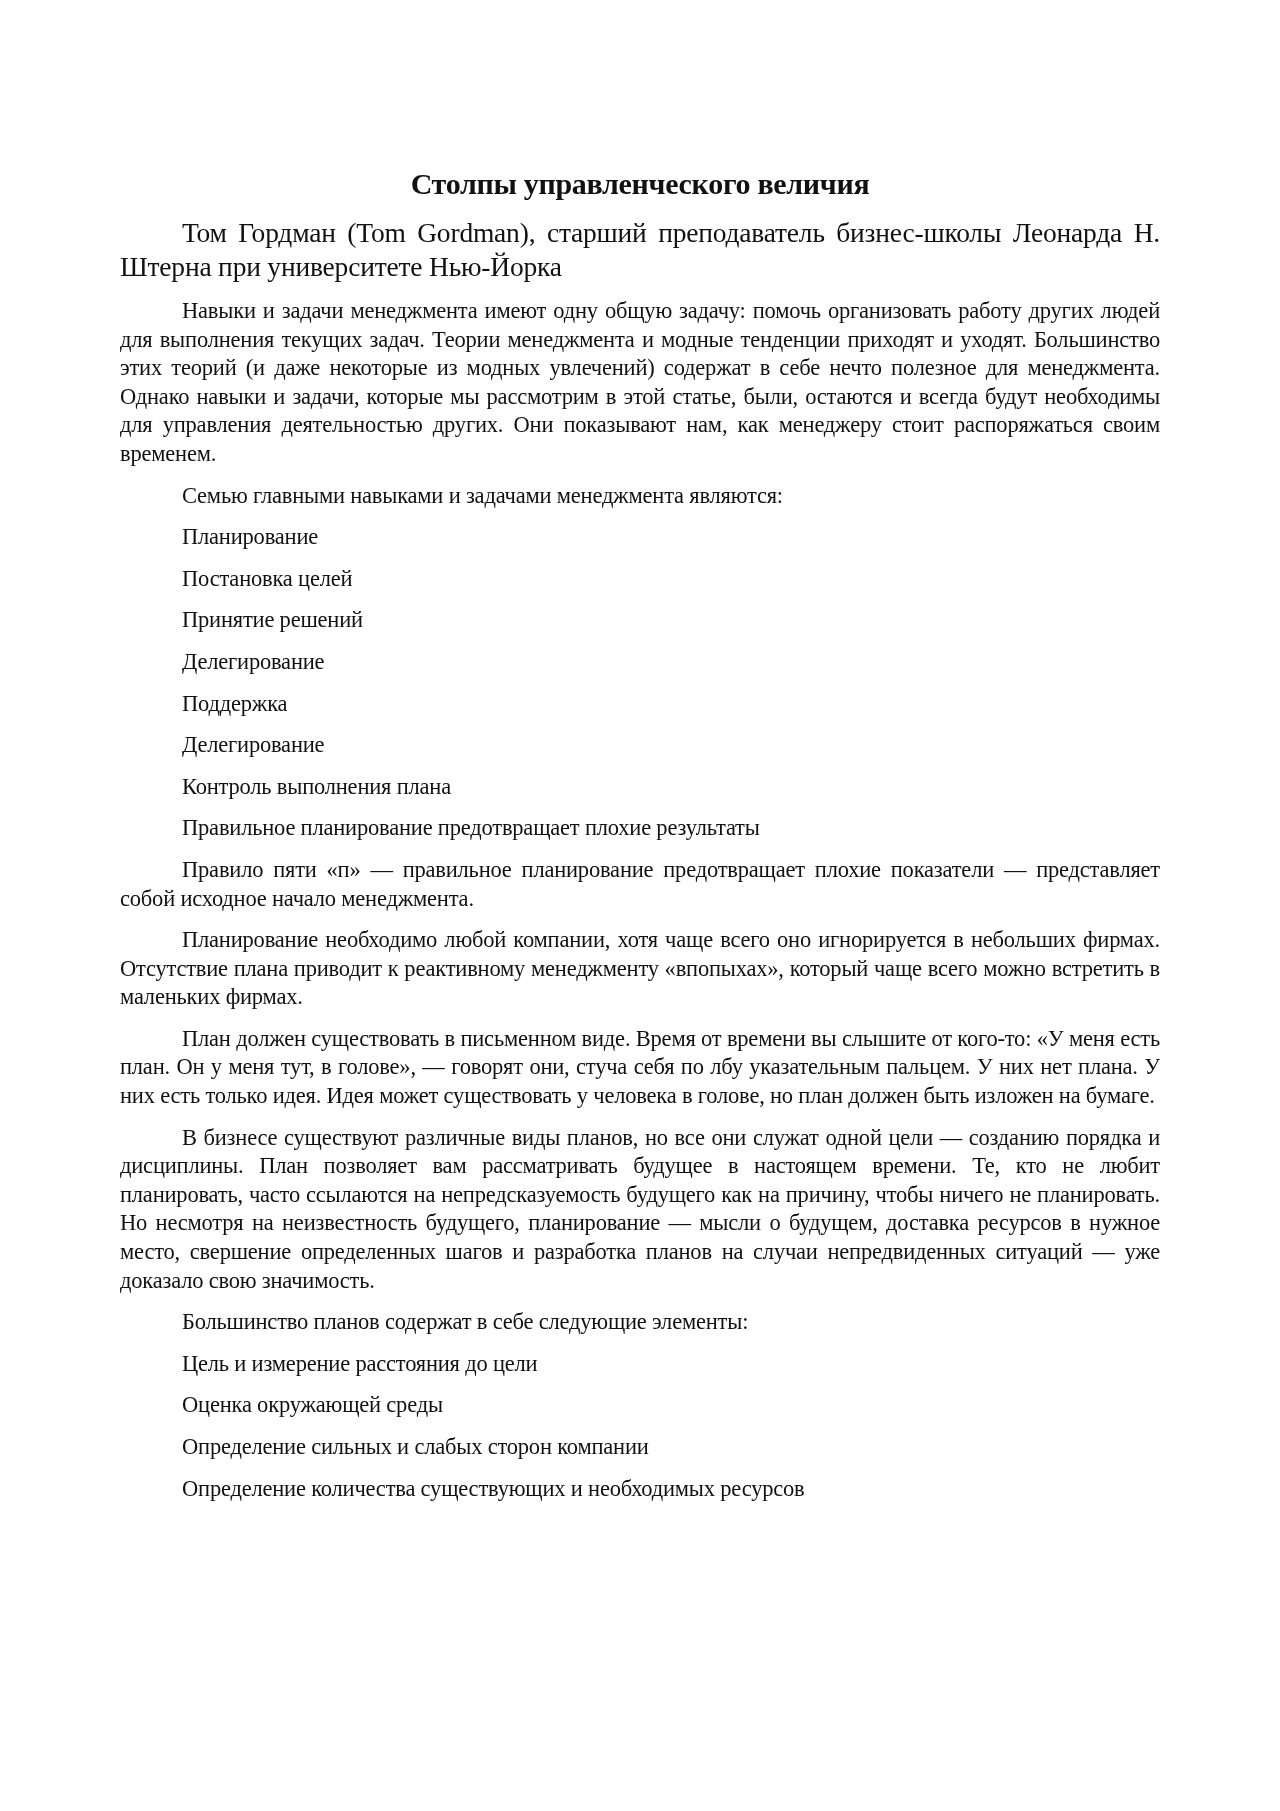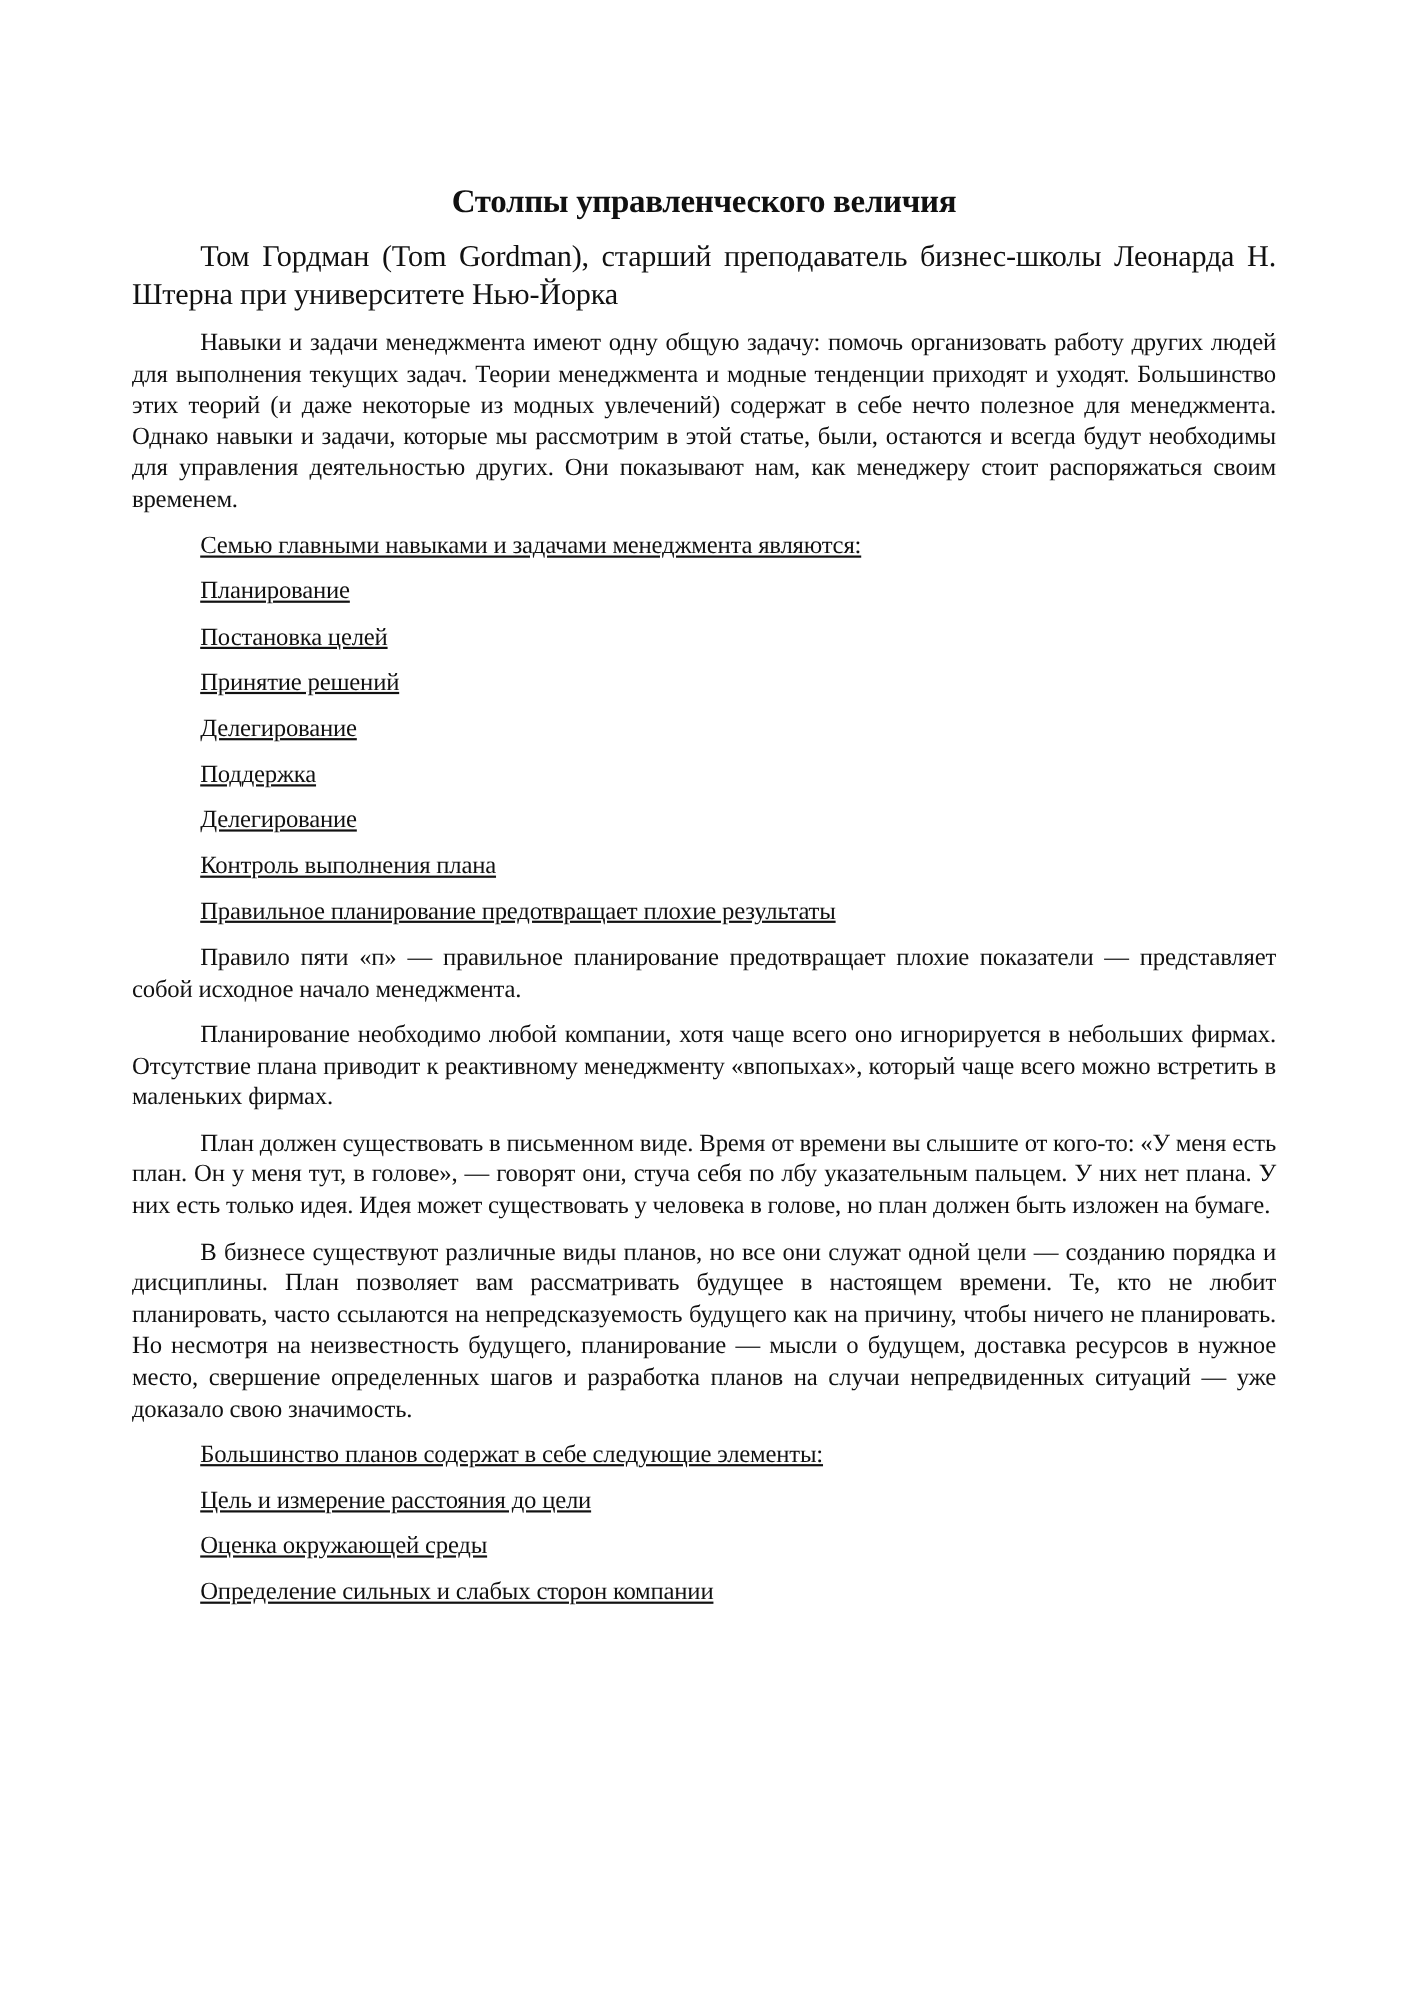--- a/index.html
+++ b/index.html
@@ -44,21 +44,20 @@
       font-size: 27.5px;
       line-height: 34px;
       margin-bottom: 13px;
     }
     .list-item {
       font-size: 22.5px;
       line-height: 28.6px;
       padding-left: 62px;
       margin: 0 0 13px 0;
       letter-spacing: -0.2px;
-      text-decoration: underline;
     }
     .list-intro {
       text-align: left;
     }
   </style>
 </head>
 <body>
 
 <div class="page">
   <h1 class="title">Столпы управленческого величия</h1>
@@ -86,14 +85,15 @@
   <p class="gap">Планирование необходимо любой компании, хотя чаще всего оно игнорируется в небольших фирмах. Отсутствие плана приводит к реактивному менеджменту «впопыхах», который чаще всего можно встретить в маленьких фирмах.</p>
   <p class="gap">План должен существовать в письменном виде. Время от времени вы слышите от кого-то: «У меня есть план. Он у меня тут, в голове», — говорят они, стуча себя по лбу указательным пальцем. У них нет плана. У них есть только идея. Идея может существовать у человека в голове, но план должен быть изложен на бумаге.</p>
   <p class="gap">В бизнесе существуют различные виды планов, но все они служат одной цели — созданию порядка и дисциплины. План позволяет вам рассматривать будущее в настоящем времени. Те, кто не любит планировать, часто ссылаются на непредсказуемость будущего как на причину, чтобы ничего не планировать. Но несмотря на неизвестность будущего, планирование — мысли о будущем, доставка ресурсов в нужное место, свершение определенных шагов и разработка планов на случаи непредвиденных ситуаций — уже доказало свою значимость.</p>
 
   <div class="list-item list-intro">Большинство планов содержат в себе следующие элементы:</div>
 
   <div>
     <div class="list-item">Цель и измерение расстояния до цели</div>
     <div class="list-item">Оценка окружающей среды</div>
     <div class="list-item">Определение сильных и слабых сторон компании</div>
+    <div class="list-item">Определение количества существующих и необходимых ресурсов</div>
   </div>
 </div>
 
 </body></html>

